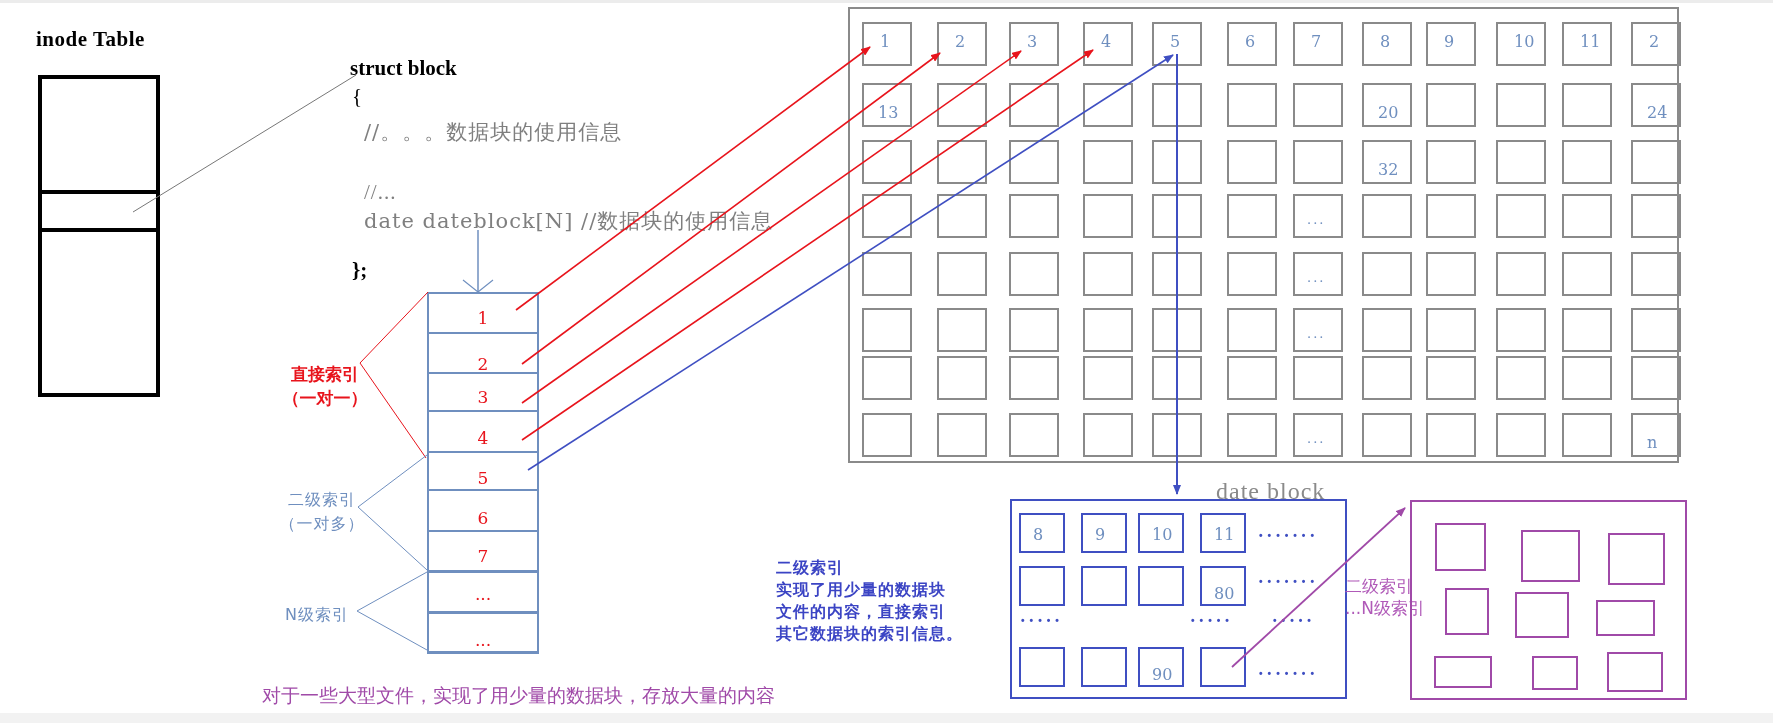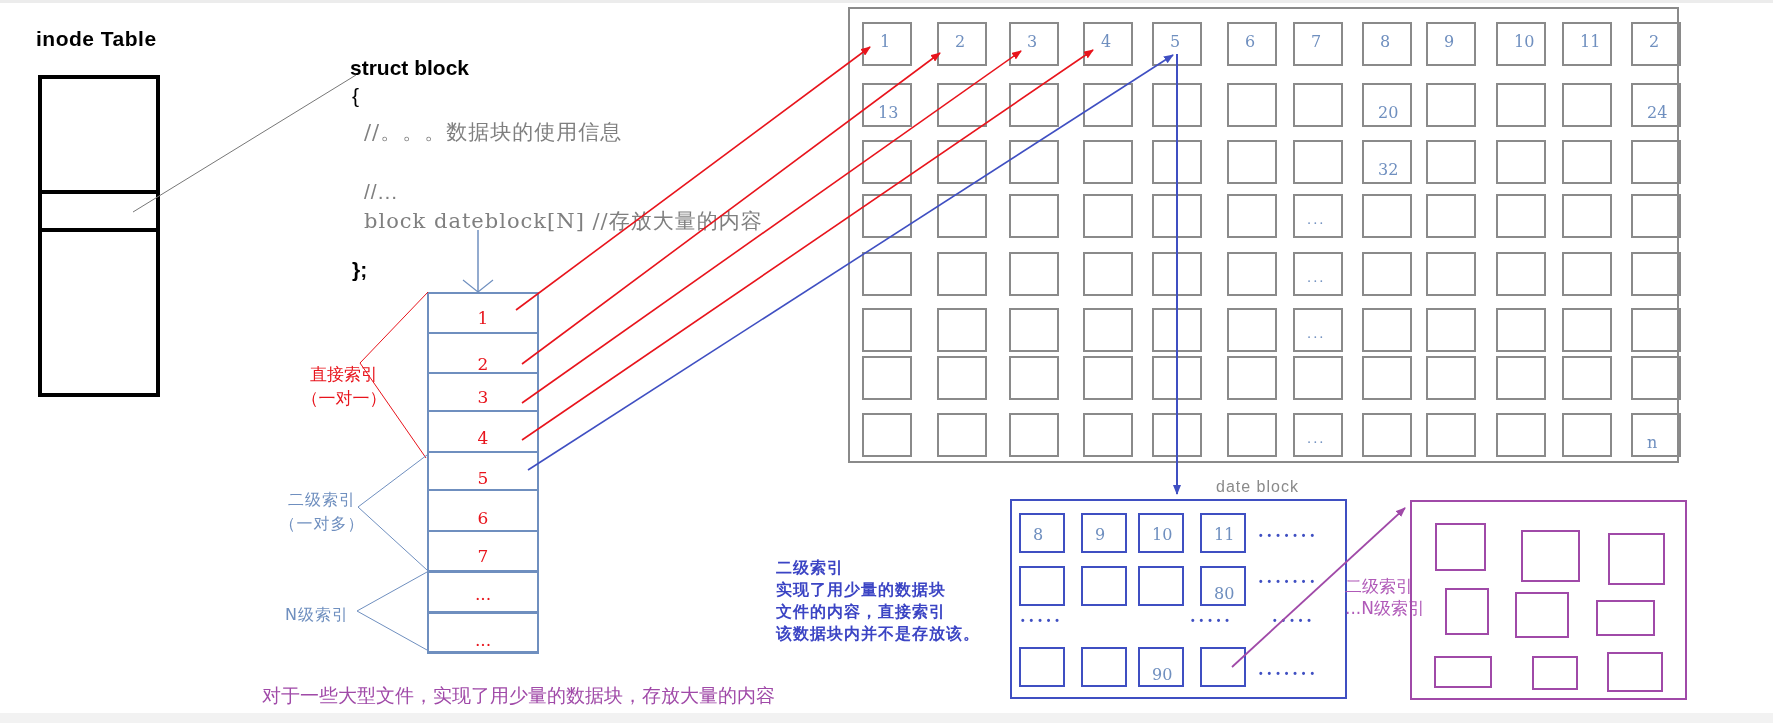--- a/index.html
+++ b/index.html
@@ -1,38 +1,38 @@
 <!DOCTYPE html>
 <html><head>
 <meta charset="utf-8">
 <style>
   html,body{margin:0;padding:0;}
   body{width:1773px;height:723px;position:relative;background:#ffffff;overflow:hidden;font-family:"DejaVu Serif",serif;}
   .topline{position:absolute;left:0;top:0;width:1773px;height:3px;background:#ececec;}
   .bottomstrip{position:absolute;left:0;top:713px;width:1773px;height:10px;background:#f2f2f2;}
   .abs{position:absolute;}
-  .mono{font-family:Liberation Sans, sans-serif;}
+  .mono{font-family:Liberation Serif, serif;}
   .title{font-size:21px;color:#000;font-weight:bold;letter-spacing:0.5px;}
   .code{font-size:21px;color:#000;}
   .comment{font-size:21px;color:#7f7f7f;letter-spacing:1px;}
   .inode-table{position:absolute;left:38px;top:75px;width:122px;height:322px;border:4px solid #000;box-sizing:border-box;}
   .inode-row{position:absolute;left:38px;top:190px;width:122px;height:42px;border:4px solid #000;box-sizing:border-box;}
   .idx-col{position:absolute;left:427px;top:292px;width:112px;height:361px;border:2px solid #6f8fbf;box-sizing:border-box;}
   .idx-cell{position:absolute;left:427px;width:112px;border:2px solid #6f8fbf;box-sizing:border-box;}
   .idx-num{position:absolute;width:112px;text-align:center;color:#e8141c;font-size:17px;font-family:"DejaVu Serif",serif;}
   .lbl-red{color:#e8141c;font-size:17px;font-family:"DejaVu Sans",sans-serif;text-align:center;line-height:24px;}
   .lbl-blue{color:#6f8fbf;font-size:16px;font-family:"DejaVu Sans",sans-serif;text-align:center;line-height:24px;letter-spacing:1px;}
   .grid-box{position:absolute;left:848px;top:7px;width:831px;height:456px;border:2px solid #8a8a8a;box-sizing:border-box;}
   .cell{position:absolute;width:50px;height:44px;border:2px solid #8a8a8a;box-sizing:border-box;color:#6f8fbf;font-size:16px;}
   .cell span{position:absolute;}
   .db-box{position:absolute;left:1010px;top:499px;width:337px;height:200px;border:2px solid #3f4fc2;box-sizing:border-box;}
   .db-cell{position:absolute;width:46px;height:40px;border:2px solid #3f4fc2;box-sizing:border-box;color:#6f8fbf;font-size:16px;}
   .db-cell span{position:absolute;}
   .dots{position:absolute;color:#3f4fc2;font-size:16px;letter-spacing:3px;font-weight:bold;}
-  .db-title{font-size:16px;color:#8a8a8a;letter-spacing:1px;}
+  .db-title{font-size:24px;color:#8a8a8a;letter-spacing:1px;}
   .note{color:#3b44c4;font-size:16px;font-family:"DejaVu Sans",sans-serif;line-height:22px;font-weight:bold;letter-spacing:1px;}
   .pp-box{position:absolute;left:1410px;top:500px;width:277px;height:200px;border:2px solid #a04aa8;box-sizing:border-box;}
   .pp-cell{position:absolute;border:2px solid #a04aa8;box-sizing:border-box;}
   .pp-label{color:#b05ab8;font-size:17px;font-family:"DejaVu Sans",sans-serif;line-height:22px;}
   .summary{color:#a04aa8;font-size:19px;font-family:"DejaVu Sans",sans-serif;}
   .watermark{color:#8a8a8a;font-size:15px;font-family:"DejaVu Sans",sans-serif;}
   svg.overlay{position:absolute;left:0;top:0;width:1773px;height:723px;pointer-events:none;}
 </style>
 </head>
 <body>
@@ -40,42 +40,42 @@
 <div class="topline"></div>
 
 <div class="abs mono title" style="left:36px;top:27px;">inode Table</div>
 <div class="inode-table"></div>
 <div class="inode-row"></div>
 
 <div class="abs mono code" style="left:350px;top:56px;font-weight:bold;">struct block</div>
 <div class="abs mono code" style="left:352px;top:84px;">{</div>
 <div class="abs comment" style="left:364px;top:118px;font-family:'DejaVu Serif',serif;">//。。。数据块的使用信息</div>
 <div class="abs mono comment" style="left:364px;top:180px;">//...</div>
-<div class="abs comment" style="left:364px;top:207px;font-family:'DejaVu Serif',serif;">block dateblock[N] //存放大量的内容</div>
+<div class="abs comment" style="left:364px;top:207px;font-family:'DejaVu Serif',serif;">date dateblock[N] //数据块的使用信息</div>
 <div class="abs mono code" style="left:352px;top:258px;font-weight:bold;">};</div>
 
 <div class="idx-col"></div>
 <div class="idx-cell" style="top:332px;height:42px;"></div>
 <div class="idx-cell" style="top:410px;height:43px;"></div>
 <div class="idx-cell" style="top:489px;height:43px;"></div>
 <div class="idx-cell" style="top:530px;height:42px;"></div>
 <div class="idx-cell" style="top:571px;height:42px;"></div>
 <div class="idx-cell" style="top:612px;height:42px;"></div>
 
 <div class="idx-num" style="left:427px;top:308px;">1</div>
 <div class="idx-num" style="left:427px;top:354px;">2</div>
 <div class="idx-num" style="left:427px;top:387px;">3</div>
 <div class="idx-num" style="left:427px;top:428px;">4</div>
 <div class="idx-num" style="left:427px;top:468px;">5</div>
 <div class="idx-num" style="left:427px;top:508px;">6</div>
 <div class="idx-num" style="left:427px;top:546px;">7</div>
 <div class="idx-num" style="left:427px;top:584px;">...</div>
 <div class="idx-num" style="left:427px;top:630px;">...</div>
 
-<div class="abs lbl-red" style="left:289px;top:362px;width:110px;">
+<div class="abs lbl-red" style="left:270px;top:362px;width:110px;font-weight:bold;">
   <div>直接索引</div>
   <div>（一对一）</div>
 </div>
 <div class="abs lbl-blue" style="left:262px;top:488px;width:120px;">
   <div>二级索引</div>
   <div>（一对多）</div>
 </div>
 <div class="abs lbl-blue" style="left:272px;top:603px;width:90px;">N级索引</div>
 
 <div class="grid-box"></div>
@@ -414,21 +414,21 @@
 <div class="dots" style="left:1258px;top:568px;">.......</div>
 <div class="dots" style="left:1020px;top:607px;">.....</div>
 <div class="dots" style="left:1190px;top:607px;">.....</div>
 <div class="dots" style="left:1272px;top:607px;">.....</div>
 <div class="dots" style="left:1258px;top:660px;">.......</div>
 
 <div class="abs note" style="left:776px;top:557px;">
   <div>二级索引</div>
   <div>实现了用少量的数据块</div>
   <div>文件的内容，直接索引</div>
-  <div>该数据块内并不是存放该。</div>
+  <div>其它数据块的索引信息。</div>
 </div>
 
 <div class="abs pp-label" style="left:1345px;top:575px;">
   <div>二级索引</div>
   <div>...N级索引</div>
 </div>
 <div class="pp-box"></div>
 <div class="pp-cell" style="left:1435px;top:523px;width:51px;height:48px;"></div>
 <div class="pp-cell" style="left:1521px;top:530px;width:59px;height:52px;"></div>
 <div class="pp-cell" style="left:1608px;top:533px;width:57px;height:52px;"></div>

